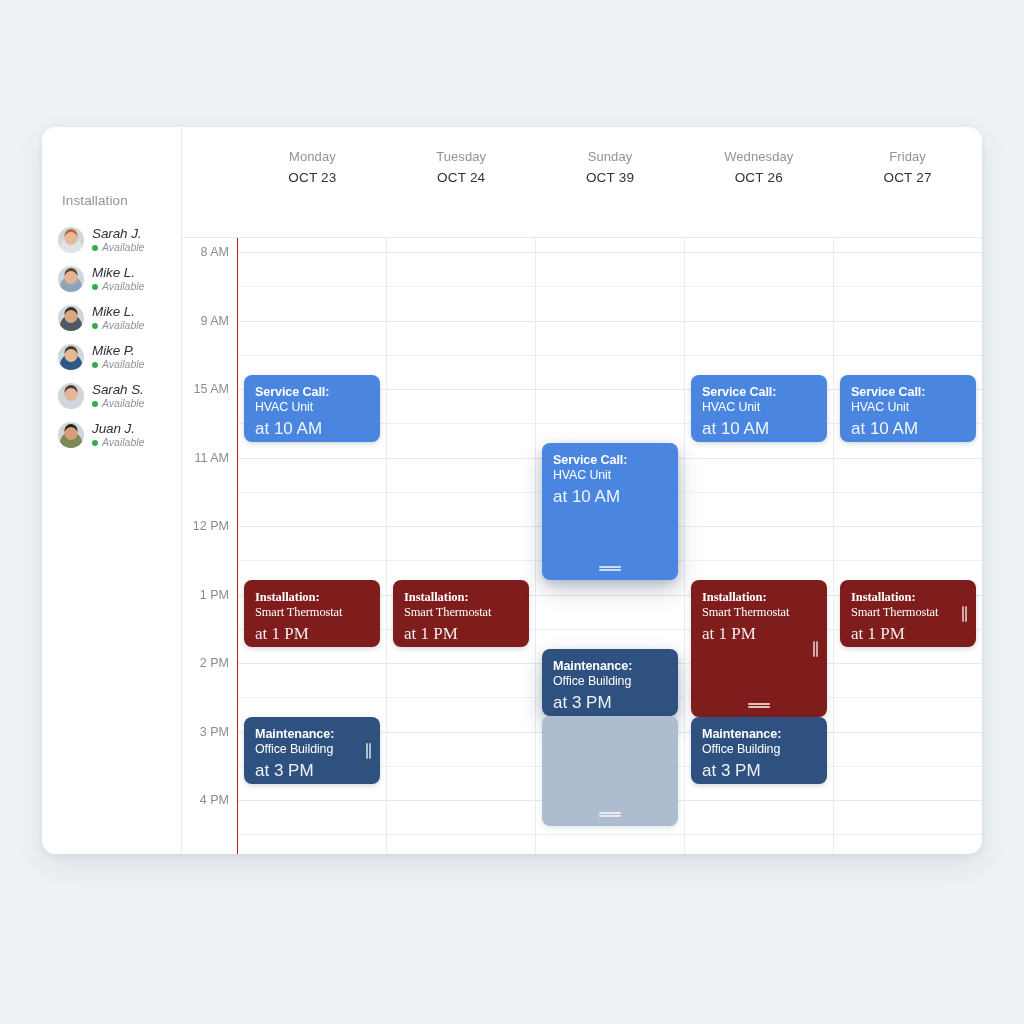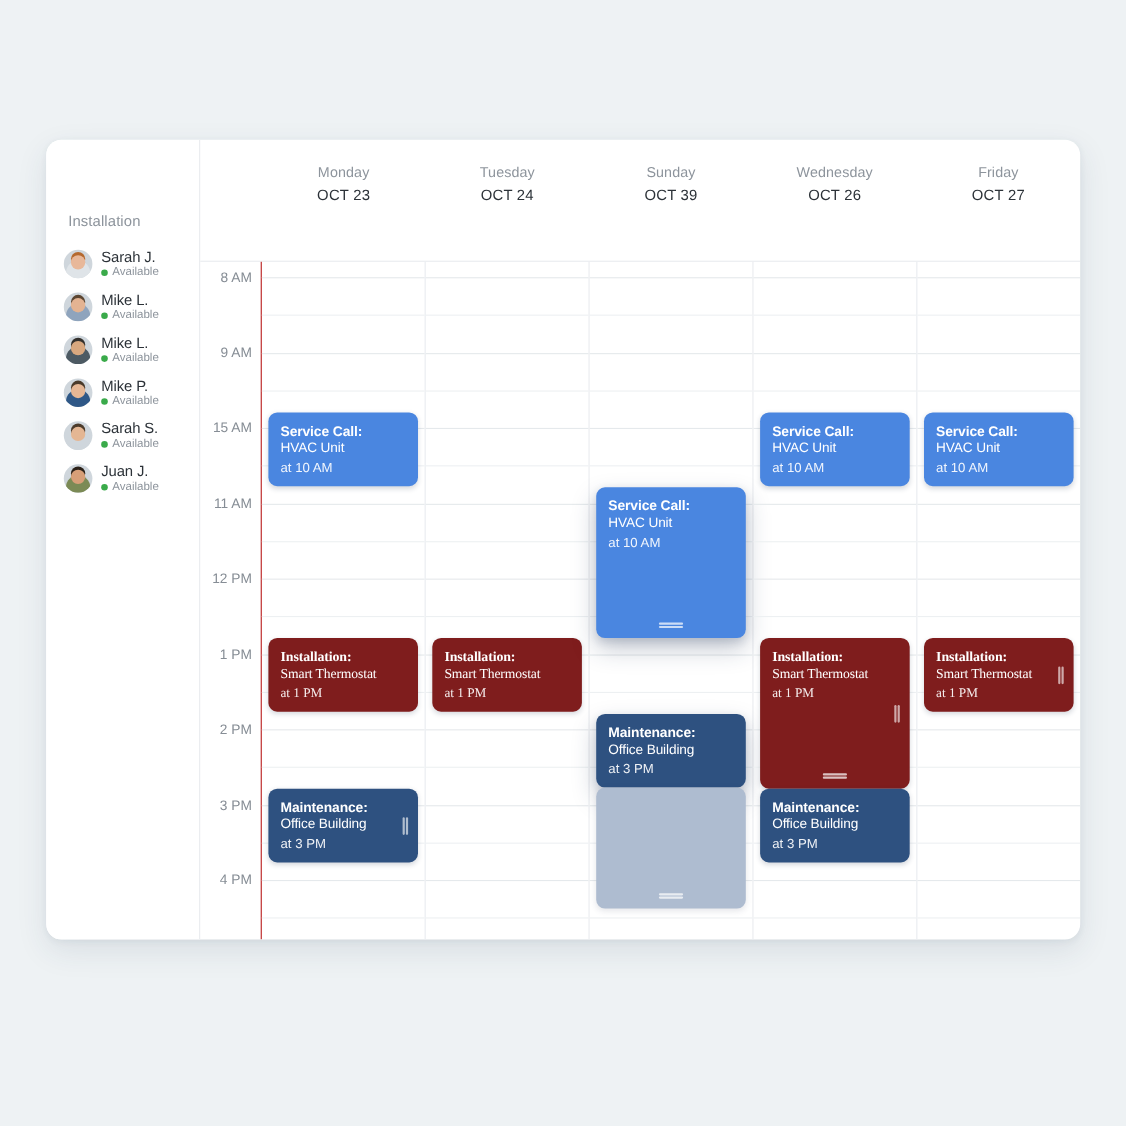--- a/index.html
+++ b/index.html
@@ -49,20 +49,21 @@
     font-weight: 400;
   }
 
   .tech-list { padding-left: 16px; }
 
   .tech-item {
     display: flex;
     align-items: center;
     gap: 8px;
     height: 39px;
+    font-style: italic;
   }
 
   .avatar {
     width: 26px;
     height: 26px;
     flex: 0 0 26px;
     border-radius: 50%;
     overflow: hidden;
     position: relative;
     background: #cfd6dc;
@@ -202,21 +203,21 @@
     line-height: 1.28;
     letter-spacing: -0.1px;
   }
   .event .ev-sub {
     font-size: 12.4px;
     font-weight: 400;
     line-height: 1.28;
     letter-spacing: -0.1px;
   }
   .event .ev-time {
-    font-size: 12px;
+    font-size: 17px;
     line-height: 1.4;
     color: rgba(255,255,255,0.92);
     margin-top: 1px;
   }
 
   .ev-blue    { background: #4a86e0; }
   .ev-teal    { background: #7f1d1d; font-family: Liberation Serif, serif; }
   .ev-navy    { background: #2e5180; }
   .ev-ghost   { background: #aebcd0; box-shadow: 0 2px 6px rgba(30,45,70,0.12); }
 

